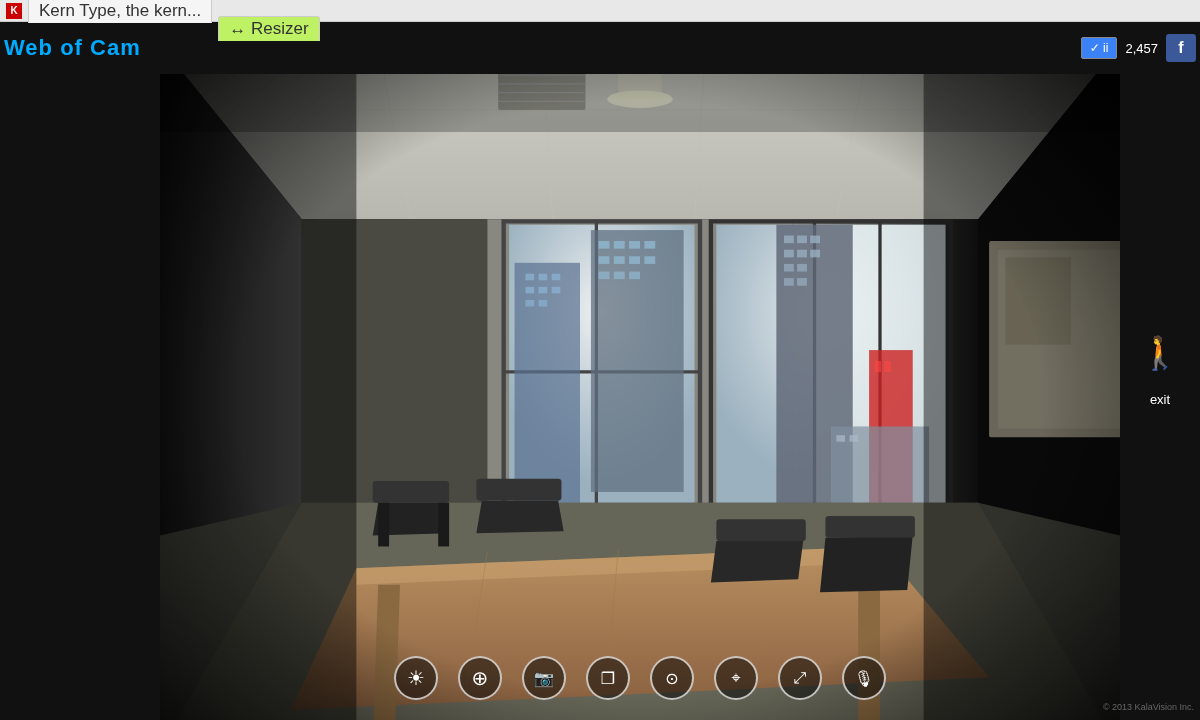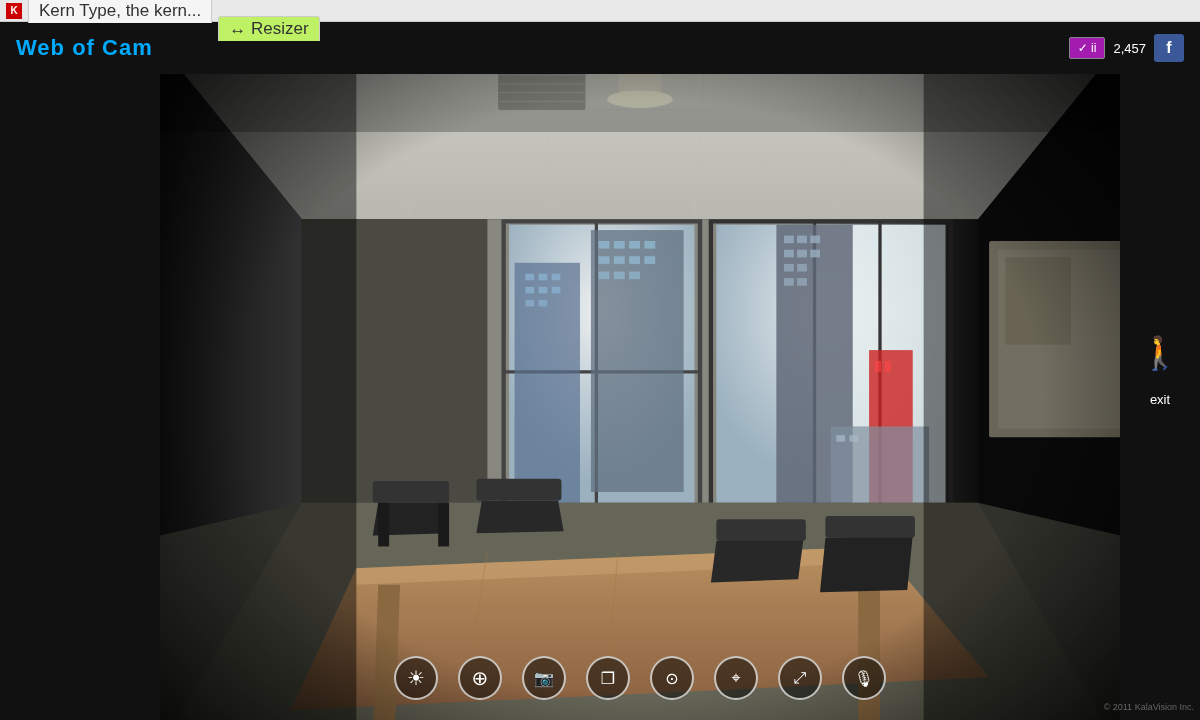--- a/index.html
+++ b/index.html
@@ -48,35 +48,35 @@
     }
 
     
     #app-header {
       width: 100%;
       height: 52px;
       background: #111;
       display: flex;
       align-items: center;
       justify-content: space-between;
-      padding: 0 16px;
+      padding: 0 4px;
     }
     #app-title {
       color: #00aaff;
       font-size: 22px;
       font-weight: bold;
       letter-spacing: 1px;
     }
     #header-right {
       display: flex;
       align-items: center;
       gap: 8px;
     }
     #like-button {
-      background: #a21caf;
+      background: #3b82f6;
       border: 1px solid #888;
       color: white;
       padding: 3px 8px;
       font-size: 12px;
       display: flex;
       align-items: center;
       gap: 4px;
       cursor: pointer;
       border-radius: 2px;
     }
@@ -401,16 +401,16 @@
       <div class="toolbar-btn" title="Fullscreen" style="font-size:16px;">⤢</div>
       <div class="toolbar-btn" title="Microphone" style="font-size:16px;">🎙</div>
     </div>
   </div>
 
   <div id="right-sidebar">
     <div id="exit-button">
       <div id="exit-icon">🚶</div>
       <div id="exit-label">exit</div>
     </div>
-    <div id="copyright">© 2011 KalaVision Inc.</div>
+    <div id="copyright">© 2013 KalaVision Inc.</div>
   </div>
 
 </div>
 
 </body></html>

